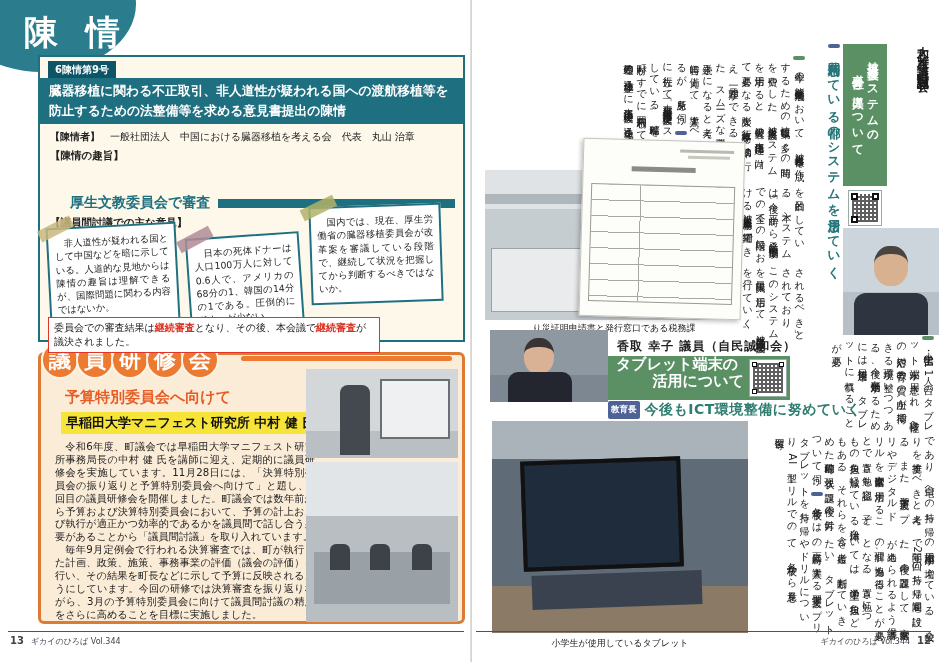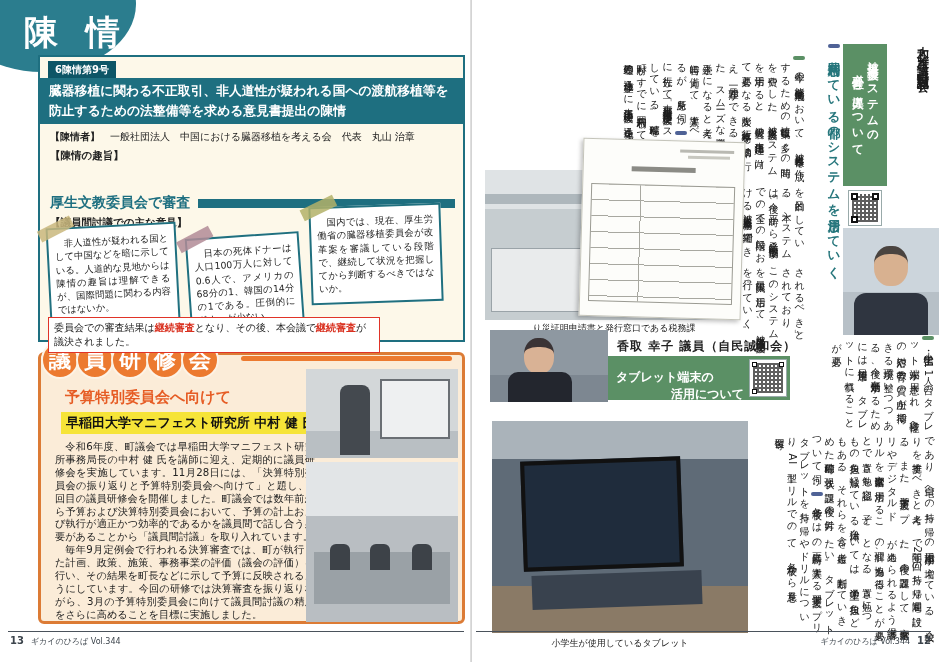--- a/index.html
+++ b/index.html
@@ -19,21 +19,21 @@
   .pet-titlebar { position:absolute; left:0; top:21px; right:0; height:46px;
                   background:#1e6f80; display:flex; align-items:center; }
   .pet-title { color:#fff; font-weight:bold; font-size:12.8px; line-height:1.55; padding:0 9px; }
   .pet-row { position:absolute; left:10px; top:73px; font-size:10px;text-align:center; }
   .pet-label { font-weight:bold; }
   .pet-purpose-label { position:absolute; left:10px; top:92px; font-size:10.5px; font-weight:bold; }
   .pet-purpose { position:absolute; left:10px; top:106px; width:408px; font-size:10px;
                  line-height:14px; text-align:justify; text-indent:1em; }
   .committee-row { position:absolute; left:10px; top:137px; right:8px; display:flex;
                    align-items:center; gap:8px; }
-  .committee-title { color:#1e6f80; font-weight:bold; font-size:14px; white-space:nowrap; }
+  .committee-title { color:#1e6f80; font-weight:bold; font-size:14px; white-space:nowrap;margin-left:20px; }
   .committee-bar { flex:1; height:9px; background:#1e6f80; }
   .opinions-label { position:absolute; left:10px; top:159px; font-size:10.5px; font-weight:bold; }
   .card { position:absolute; background:#fff; border:2px solid #20707f; padding:7px 6px;
           font-size:9.3px; line-height:13.3px; text-align:justify; }
   .tape { position:absolute; width:36px; height:12px; top:-7px; left:-10px;
           transform:rotate(-24deg); opacity:.85; }
   .result-box { position:absolute; left:8px; top:260px; width:332px; background:#fff;
                 border:1px solid #e03428; padding:3px 5px; font-size:10px; z-index:3; }
   .result-hl { color:#d9301f; font-weight:bold; }
   .hp-box { position:absolute; left:346px; top:241px; width:74px; height:44px; background:#1e6f80;
@@ -109,21 +109,21 @@
   .vlabel.blue { background:#4f6296; }
   .name-v { position:absolute; writing-mode:vertical-rl; font-size:12px; font-weight:bold;
             letter-spacing:2px; color:#1c1c1c; }
   .banner-v { position:absolute; background:#5b9065; color:#fff; writing-mode:vertical-rl;
               font-size:11.5px; font-weight:bold; letter-spacing:2px; padding:8px 7px; }
   .banner-v .l2 { margin-top:13px; }
   .headline-v { position:absolute; writing-mode:vertical-rl; font-size:12.5px; font-weight:bold;
                 color:#26767c; letter-spacing:1px; }
   .headline-v .vlabel { font-size:9px; }
   .banner-h { position:absolute; background:#5b9065; color:#fff; }
-  .banner-h .txt { position:absolute; left:8px; top:13px; width:128px; font-size:12px;
+  .banner-h .txt { position:absolute; left:8px; top:0; width:128px; font-size:15px;
                    font-weight:bold; line-height:17px; }
   .banner-h .txt .r { text-align:right; }
   .headline-h { position:absolute; display:flex; align-items:center; gap:5px; }
   .hlabel { background:#4f6296; color:#fff; font-size:8.5px; font-weight:bold;
             padding:3px 3px; border-radius:2px; white-space:nowrap; }
   .headline-h .htxt { color:#2e7d70; font-size:14px; font-weight:bold; letter-spacing:.5px; }
   .member-h { position:absolute; font-size:12px; font-weight:bold; letter-spacing:1px; }
 
   
   .qr { position:absolute; background:#fff; border:1px solid #9aa; }
@@ -273,20 +273,24 @@
     <div class="txt">
       <div>タブレット端末の</div>
       <div class="r">活用について</div>
     </div>
     <div class="qr small" style="right:3px; top:3px; width:38px; height:38px;">
         <i></i>
         <i></i>
         <i></i>
       </div>
   </div>
+  <div class="headline-h" style="left:608px; top:401px;">
+    <span class="hlabel">教育長</span>
+    <span class="htxt">今後もICT環境整備に努めていく</span>
+  </div>
 
   <div class="photo ph-tablet" style="left:492px; top:421px; width:256px; height:212px;">
     <div class="scrn"></div>
     <div class="kbd"></div>
   </div>
   <div class="caption" style="left:492px; top:637px; width:256px;">小学生が使用しているタブレット</div>
 
   <div class="vband" style="right:4px; top:336px; height:93px;">
     <span class="vlabel">質問</span><span>小・中学生に1人1台のタブレット端末が用意され、多様性への対応や教育の質の向上が期待できる環境が整いつつある。今後、有効活用するためには毎日使用し、タブレットに慣れることが必要</span>
   </div>

